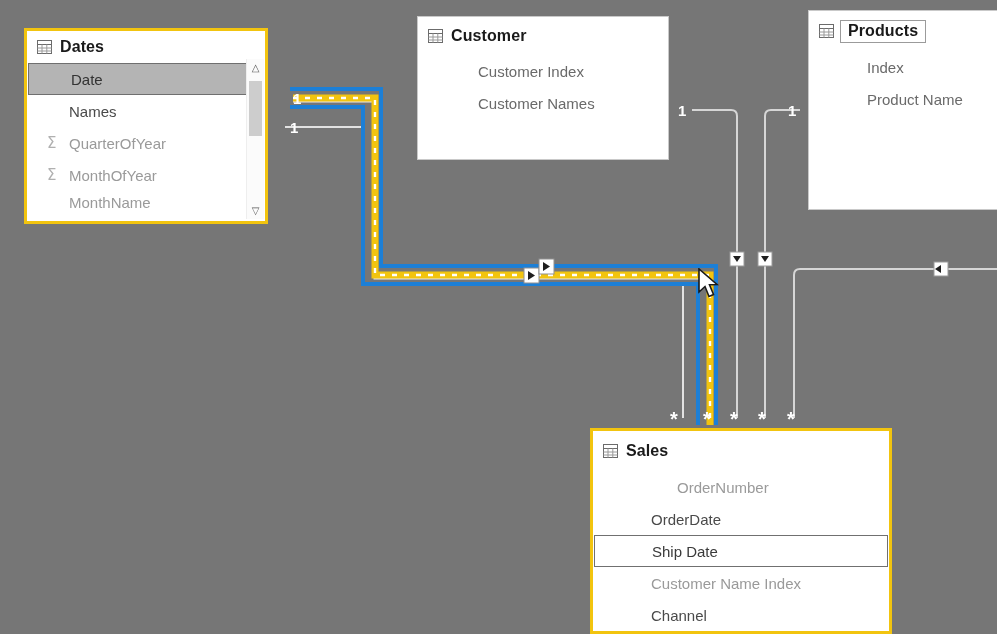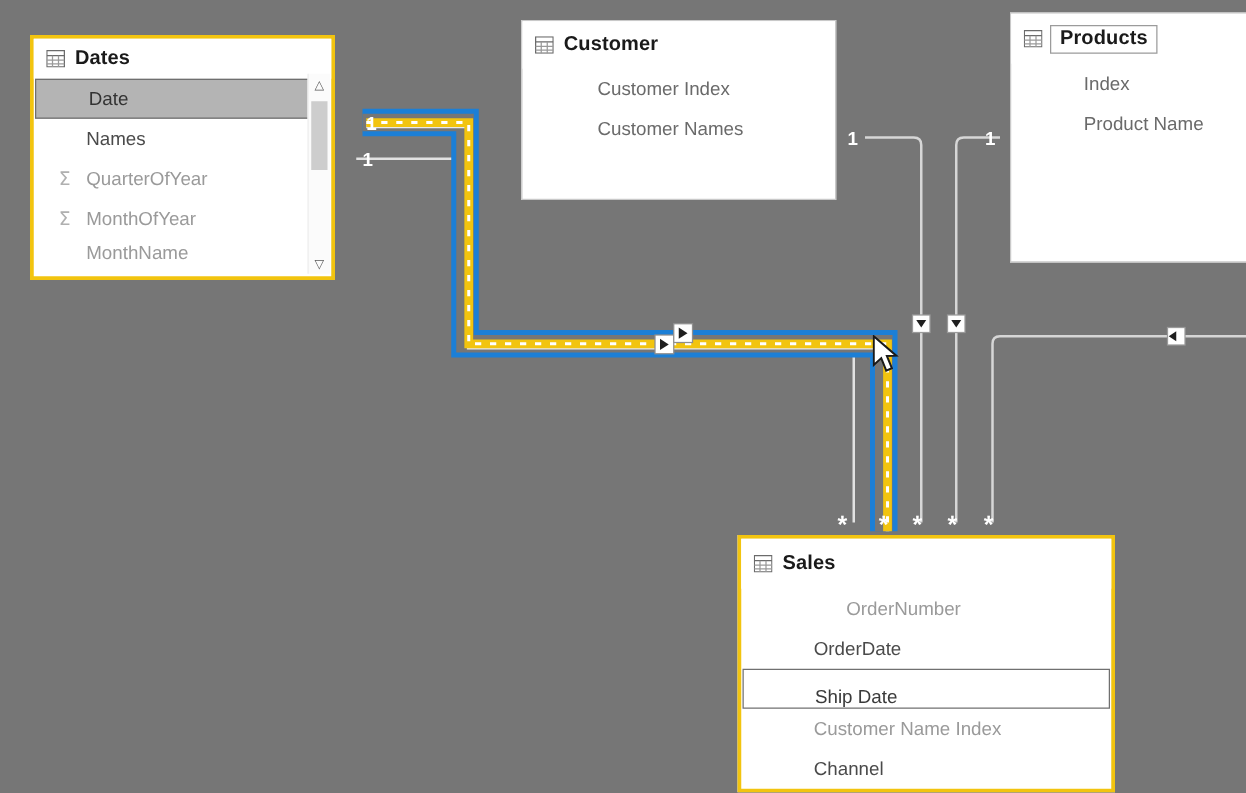--- a/index.html
+++ b/index.html
@@ -58,21 +58,20 @@
   .field-row.sel-gray{
     background:#b4b4b4;color:#333;
     border:1px solid #6f6f6f;
     margin:0 1px;
     height:32px;
   }
   .field-row.sel-outline{
     border:1px solid #707070;
     background:#fff;color:#3a3a3a;
     margin:0 1px;
-    align-items:flex-end;
   }
   .sigma{
     position:absolute;left:20px;
     font-size:15px;color:#b0b0b0;font-family:"DejaVu Sans",sans-serif;
   }
   .field-wrap{position:relative;}
 
   
   .vscroll{
     position:absolute;right:1px;top:0;width:17px;bottom:0;

